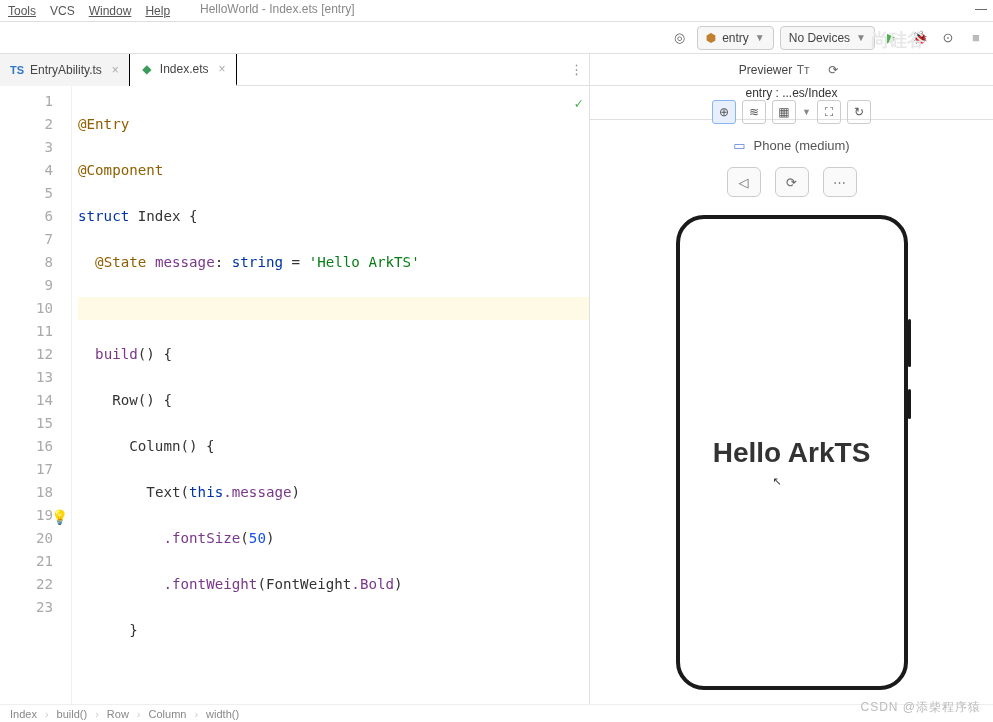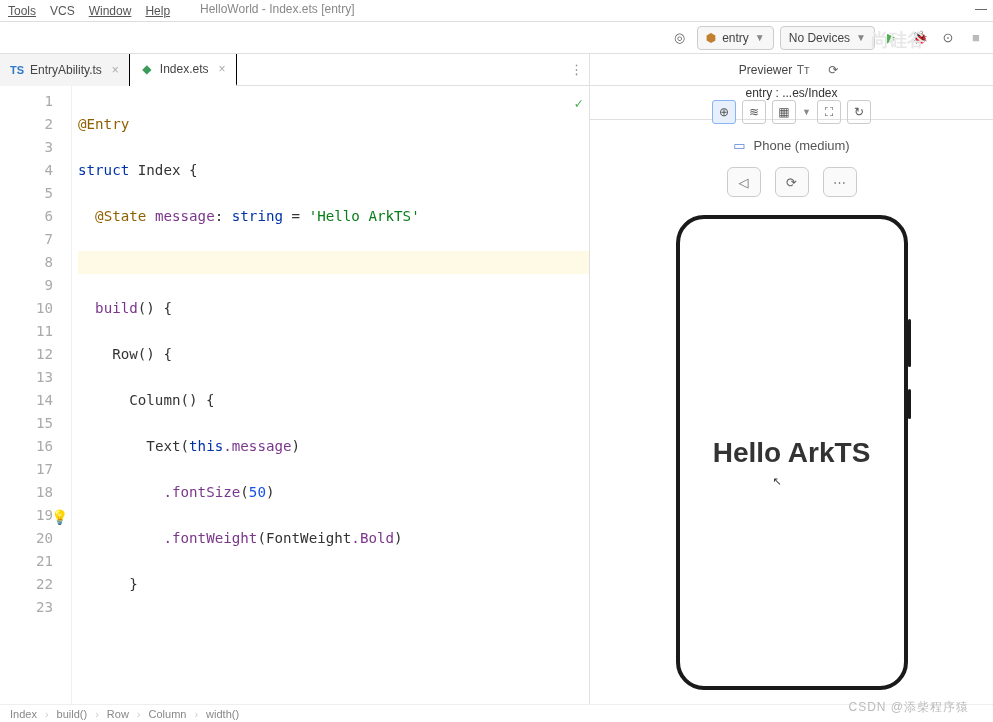--- a/index.html
+++ b/index.html
@@ -187,21 +187,21 @@
     position:relative;
     display:flex;
     align-items:center;
     justify-content:center;
   }
   .phone-side-btn { position:absolute; right:-7px; width:3px; background:#1a1a1a; border-radius:2px;}
   .phone-side-btn.b1 { top:100px; height:48px;}
   .phone-side-btn.b2 { top:170px; height:30px;}
   .phone-text { font-size:28px; font-weight:700; color:#333;}
   .cursor-arrow{position:absolute;left:93px;top:256px;font-size:11px;color:#333;}
-  .watermark { position:absolute; right:24px; bottom:6px; color:#bbb; font-size:12px; letter-spacing:1px;}
+  .watermark { position:absolute; right:12px; bottom:6px; color:#bbb; font-size:12px; letter-spacing:1px;}
   .watermark2 { position:absolute; right:68px; top:28px; color:#e8e8e8; font-size:18px; font-weight:600;}
   .breadcrumb {
     height: 18px;
     border-top: 1px solid #eee;
     display:flex;
     align-items:center;
     gap:8px;
     padding:0 10px;
     font-size:11px;
     color:#888;
@@ -275,20 +275,21 @@
         <div class="ln">17</div>
         <div class="ln">18</div>
         <div class="ln"><span>19</span><span class="bulb">💡</span></div>
         <div class="ln">20</div>
         <div class="ln">21</div>
         <div class="ln">22</div>
         <div class="ln">23</div>
       </div>
       <div class="code">
 <div class="line"><span class="kw-decorator">@Entry</span></div>
+<div class="line"><span class="kw-decorator">@Component</span></div>
 <div class="line"><span class="kw">struct</span><span class="ident"> Index </span><span class="punct">{</span></div>
 <div class="line">  <span class="kw-decorator">@State</span><span class="prop"> message</span><span class="punct">: </span><span class="type">string</span><span class="punct"> = </span><span class="str">'Hello ArkTS'</span></div>
 <div class="line line5-bg"> </div>
 <div class="line">  <span class="prop">build</span><span class="punct">() {</span></div>
 <div class="line">    <span class="ident">Row</span><span class="punct">() {</span></div>
 <div class="line">      <span class="ident">Column</span><span class="punct">() {</span></div>
 <div class="line">        <span class="ident">Text</span><span class="punct">(</span><span class="this">this</span><span class="member">.message</span><span class="punct">)</span></div>
 <div class="line">          <span class="prop">.fontSize</span><span class="punct">(</span><span class="num">50</span><span class="punct">)</span></div>
 <div class="line">          <span class="prop">.fontWeight</span><span class="punct">(</span><span class="ident">FontWeight</span><span class="member">.Bold</span><span class="punct">)</span></div>
 <div class="line">      <span class="punct">}</span></div>

